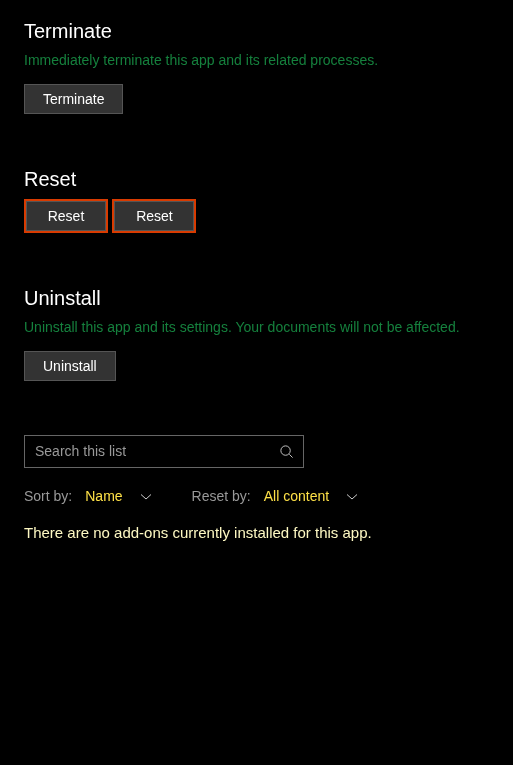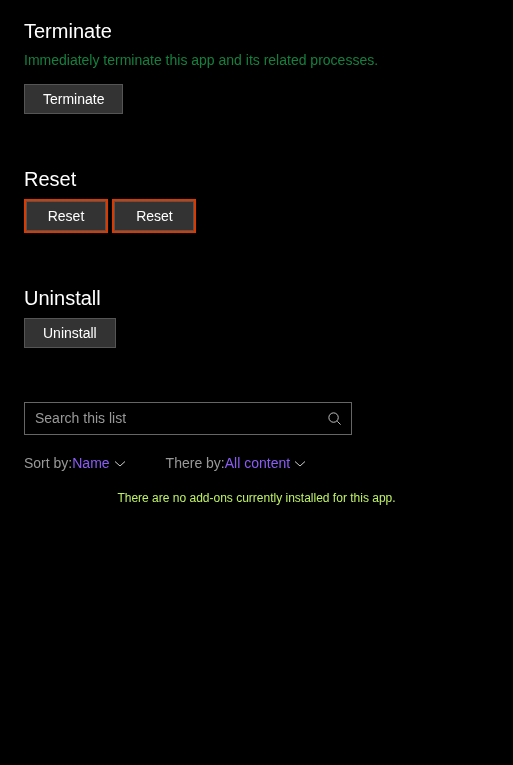--- a/index.html
+++ b/index.html
@@ -56,21 +56,21 @@
     .btn-wrap.highlighted .btn {
       margin: 0;
       min-width: 80px;
       text-align: center;
     }
     .search-box {
       display: flex;
       align-items: center;
       background: #000;
       border: 1px solid #666;
-      width: 328px;
+      width: 280px;
       height: 33px;
       margin-bottom: 20px;
     }
     .search-input {
       flex: 1;
       background: transparent;
       border: none;
       color: #fff;
       font-size: 14px;
       padding: 6px 10px;
@@ -92,36 +92,35 @@
       display: flex;
       align-items: center;
       gap: 40px;
       margin-bottom: 20px;
       font-size: 14px;
     }
     .filter-label {
       color: #999;
     }
     .filter-value {
-      color: #8b5cf6;
+      color: #fde047;
     }
     .filter-item {
       display: flex;
       align-items: center;
-      gap: 0;
+      gap: 13px;
       cursor: pointer;
     }
     .chevron {
       display: inline-block;
       margin-left: 4px;
     }
     .empty-msg {
-      font-size: 12px;
-      color: #bef264;
-      text-align: center;
+      font-size: 15px;
+      color: #fef9c3;
     }
   </style>
 </head>
 <body>
 
 <div class="section">
   <h2 class="section-heading">Terminate</h2>
   <p class="section-desc">Immediately terminate this app and its related processes.</p>
   <div class="btn-wrap">
     <button class="btn">Terminate</button>
@@ -133,20 +132,21 @@
   <div class="btn-wrap highlighted">
     <button class="btn">Reset</button>
   </div>
   <div class="btn-wrap highlighted">
     <button class="btn">Reset</button>
   </div>
 </div>
 
 <div class="section">
   <h2 class="section-heading">Uninstall</h2>
+  <p class="section-desc">Uninstall this app and its settings. Your documents will not be affected.</p>
   <div class="btn-wrap">
     <button class="btn">Uninstall</button>
   </div>
 </div>
 
 <div class="section" style="margin-bottom:0;">
   <div class="search-box">
     <input type="text" class="search-input" placeholder="Search this list" style="">
     <button class="search-icon-btn">
       <svg width="15" height="15" viewBox="0 0 16 16">
@@ -159,21 +159,21 @@
     <div class="filter-item">
       <span class="filter-label">Sort by:</span>
       <span class="filter-value">Name</span>
       <span class="chevron">
         <svg width="12" height="8" viewBox="0 0 12 8">
             <path d="M1 1.5 L6 6 L11 1.5" stroke="#ccc" stroke-width="1" fill="none"></path>
           </svg>
       </span>
     </div>
     <div class="filter-item">
-      <span class="filter-label">There by:</span>
+      <span class="filter-label">Reset by:</span>
       <span class="filter-value">All content</span>
       <span class="chevron">
         <svg width="12" height="8" viewBox="0 0 12 8">
             <path d="M1 1.5 L6 6 L11 1.5" stroke="#ccc" stroke-width="1" fill="none"></path>
           </svg>
       </span>
     </div>
   </div>
   <p class="empty-msg">There are no add-ons currently installed for this app.</p>
 </div>

